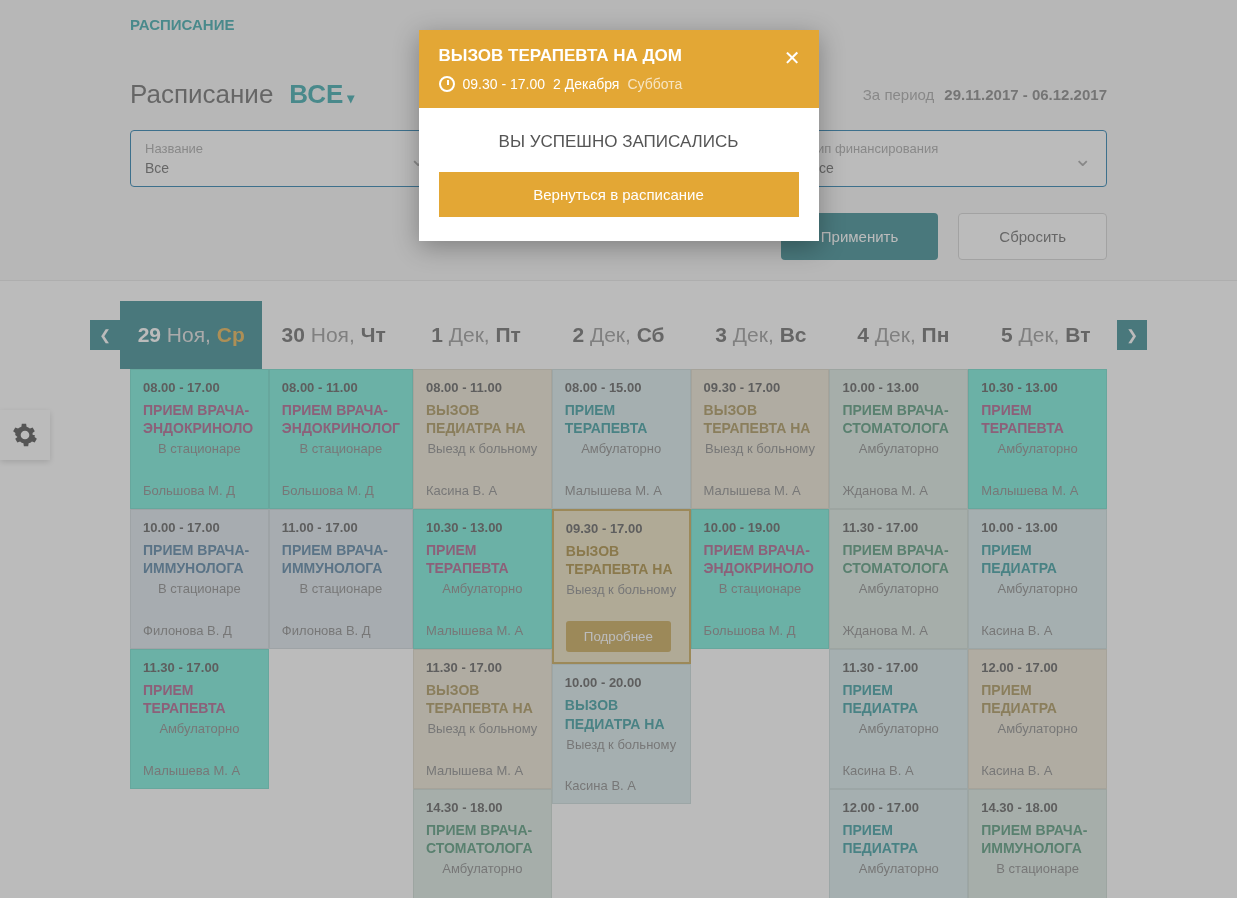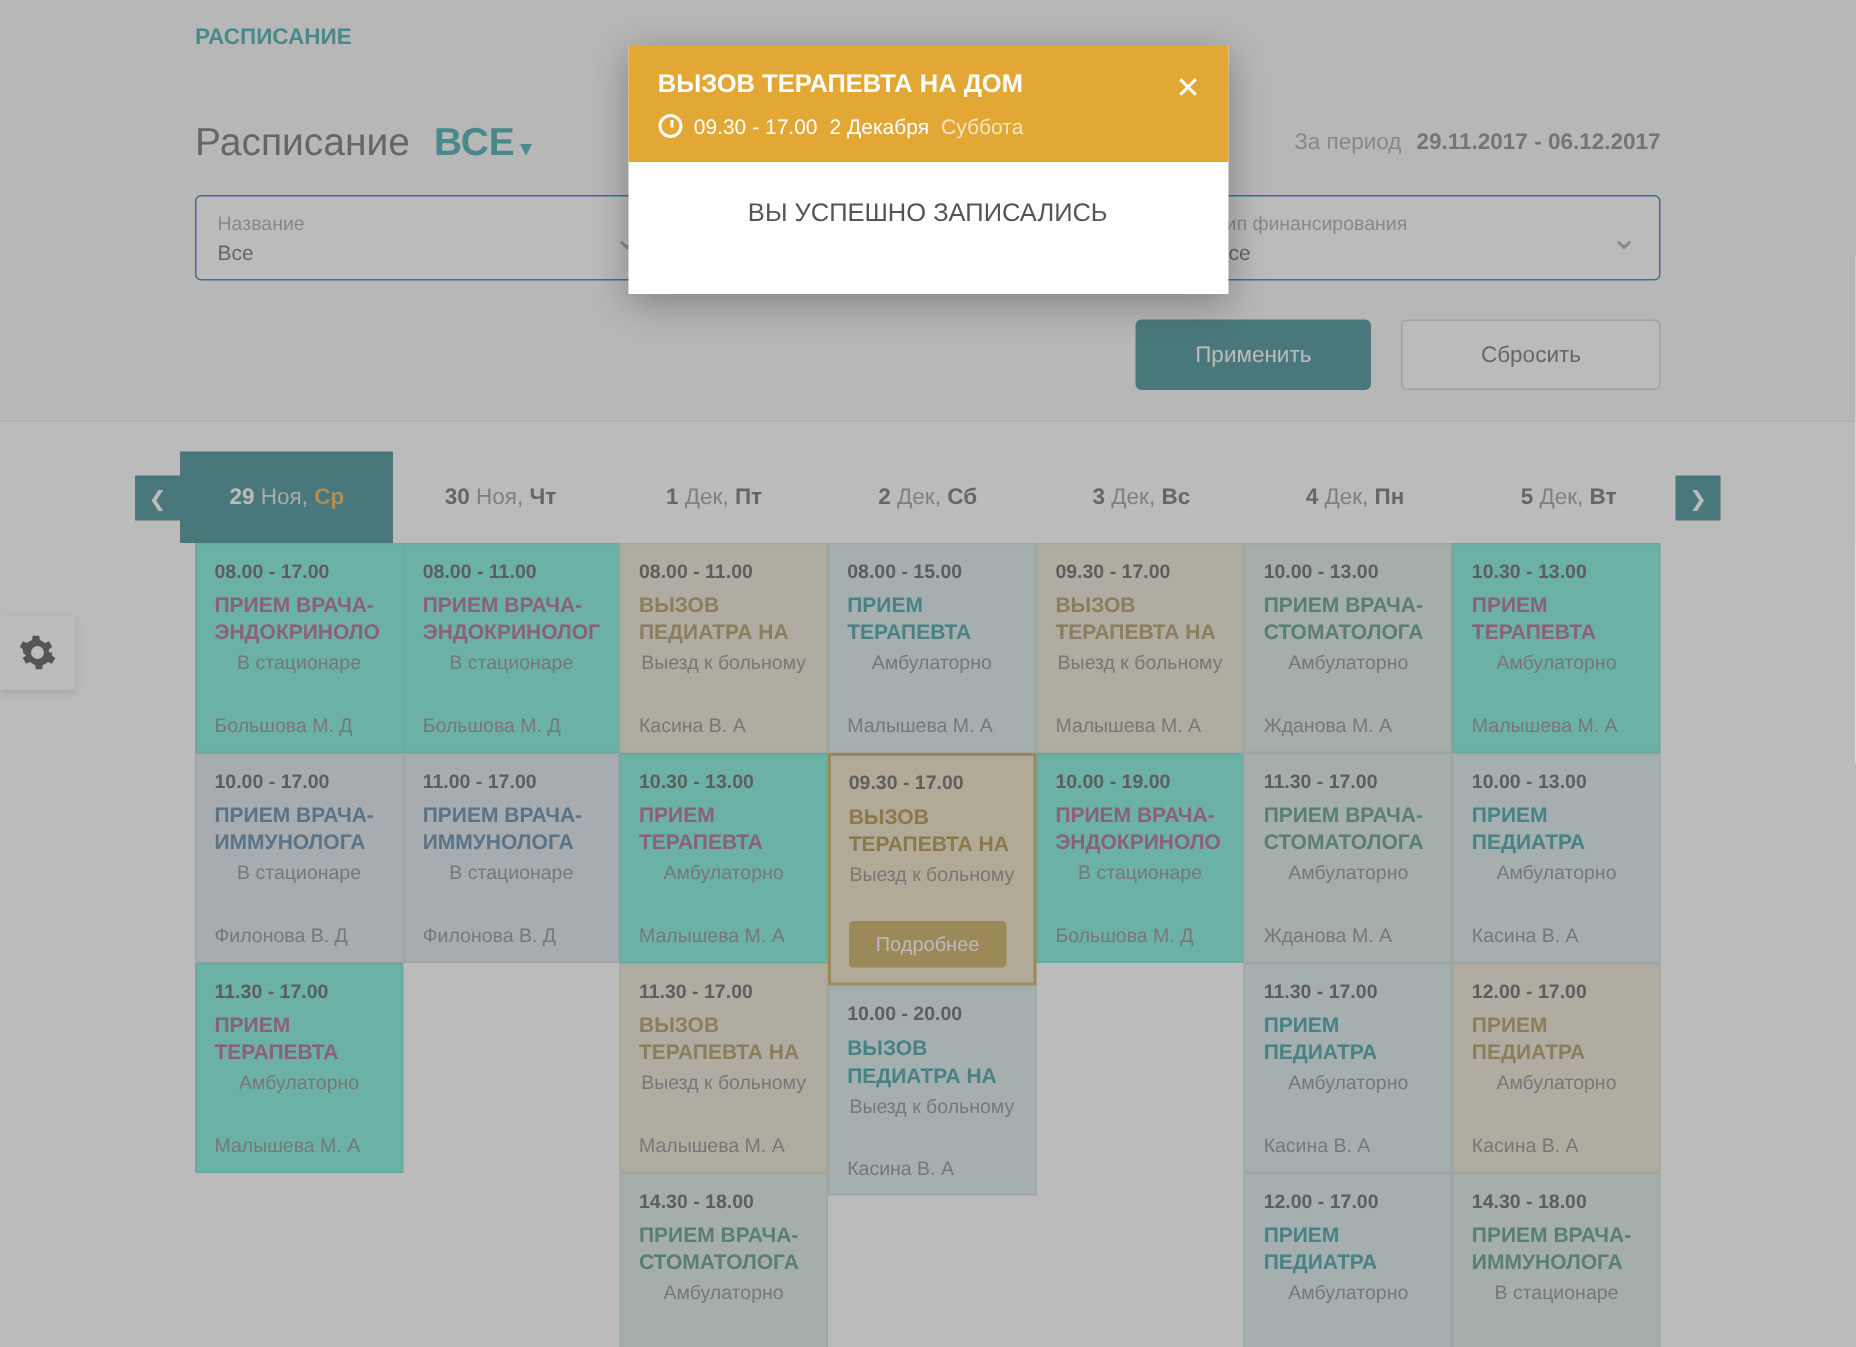--- a/index.html
+++ b/index.html
@@ -28,26 +28,26 @@
 .period b { color: #737373; font-weight: 600; margin-left: 10px; }
 
 .filters { padding: 0 130px 26px; display: flex; gap: 20px; }
 .sel { flex: 1; border: 1px solid #0369a1; border-radius: 4px; padding: 10px 14px; background: #fff; position: relative; }
 .sel-lbl { font-size: 13px; color: #999; }
 .sel-val { font-size: 14px; color: #555; margin-top: 4px; }
 .sel::after { content: "⌄"; position: absolute; right: 14px; top: 50%; transform: translateY(-50%); font-size: 22px; color: #999; }
 
 .actions { padding: 0 130px 20px; display: flex; justify-content: flex-end; gap: 20px; }
 .btn-p { background: #1a7880; color: #fff; border: none; padding: 14px 40px; border-radius: 4px; font-size: 15px; cursor: pointer; }
-.btn-s { background: #fff; color: #555; border: 1px solid #ccc; padding: 14px 52px; border-radius: 4px; font-size: 15px; cursor: pointer; }
+.btn-s { background: #fff; color: #555; border: 1px solid #ccc; padding: 14px 40px; border-radius: 4px; font-size: 15px; cursor: pointer; }
 
 .days-wrap { background: #fff; padding: 20px 0 0; border-top: 1px solid #e5e5e5; }
 .days { display: flex; align-items: center; padding: 0 90px; gap: 0; }
 .nav-arr { width: 30px; height: 30px; background: #1a7880; color: #fff; display: flex; align-items: center; justify-content: center; cursor: pointer; font-size: 14px; }
-.day { flex: 1; text-align: center; padding: 22px 0; cursor: pointer; color: #555; font-size: 15px; }
+.day { flex: 1; text-align: center; padding: 22px 0; cursor: pointer; color: #555; font-size: 21px; }
 .day.active { background: #1a7880; color: #fff; }
 .day-n { font-weight: 700; }
 .day-m { color: #888; }
 .day.active .day-m { color: #ddd; }
 .day-w { font-weight: 700; }
 .day.active .day-w { color: #e3a735; }
 
 .grid { display: flex; padding: 0 130px; background: #fff; }
 .col { flex: 1; display: flex; flex-direction: column; }
 .card { padding: 10px 12px; border: 1px solid rgba(0,0,0,.08); font-size: 13px; min-height: 140px; position: relative; }
@@ -276,14 +276,15 @@
     <div class="modal-sub">
       <span class="clock-ico"></span>
       <span>09.30  -  17.00</span>
       <span class="modal-date">2 Декабря</span>
       <span class="modal-day">Суббота</span>
     </div>
     <span class="modal-close">✕</span>
   </div>
   <div class="modal-body">
     <div class="modal-msg">ВЫ УСПЕШНО ЗАПИСАЛИСЬ</div>
+    <button class="modal-btn">Вернуться в расписание</button>
   </div>
 </div>
 
 </body></html>

